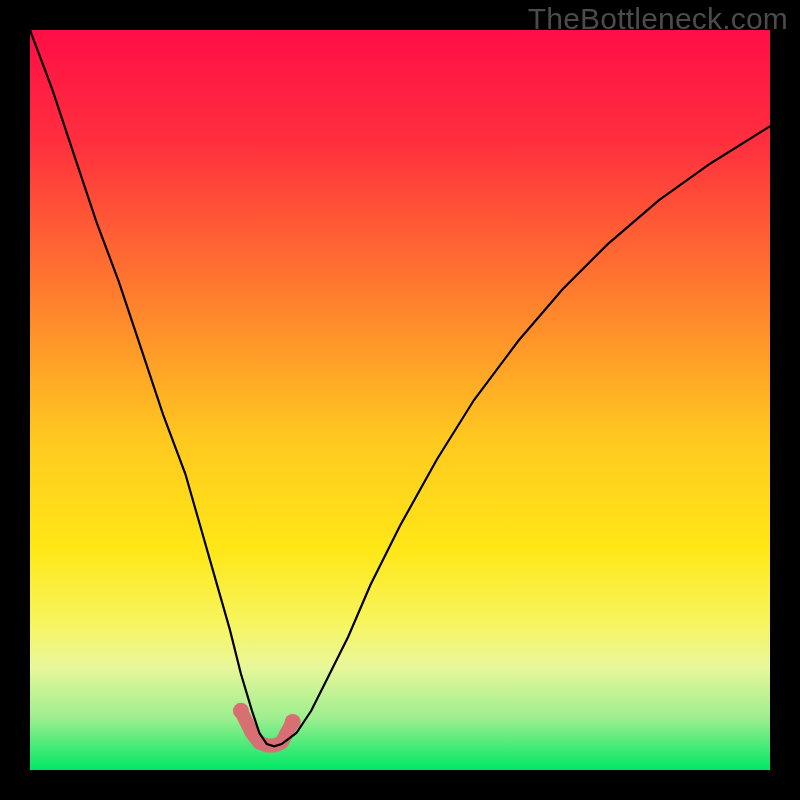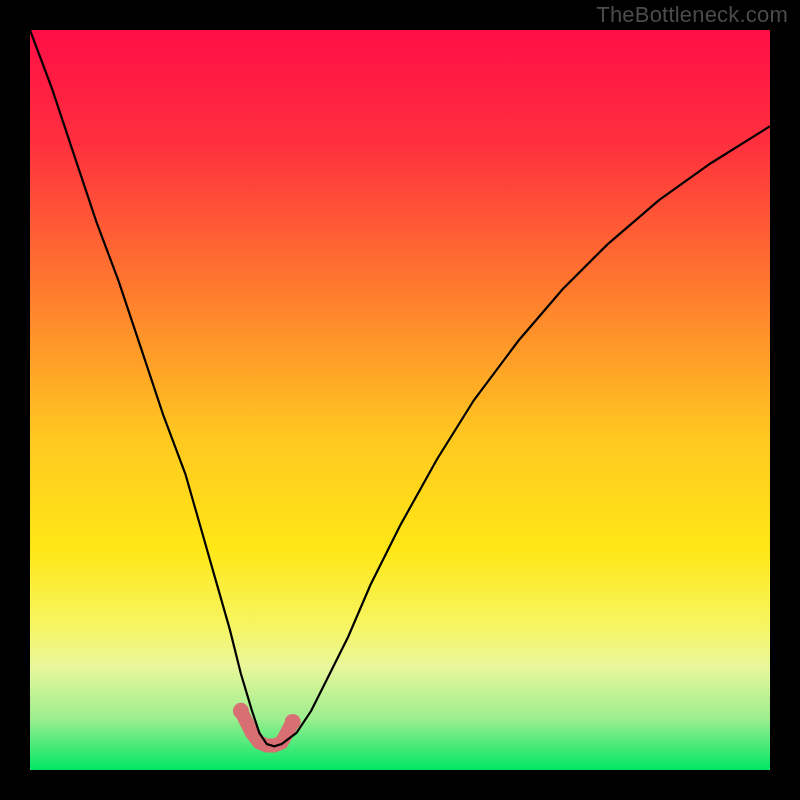--- a/index.html
+++ b/index.html
@@ -32,21 +32,21 @@
     left: 0;
     top: 0;
     width: 100%;
     height: 100%;
   }
   .watermark {
     position: absolute;
     top: 2px;
     right: 12px;
     color: #4b4b4b;
-    font-size: 22px;
+    font-size: 30px;
     font-weight: 500;
     letter-spacing: 0.2px;
   }
   svg.curve {
     position: absolute;
     left: 0;
     top: 0;
     width: 100%;
     height: 100%;
     overflow: visible;

